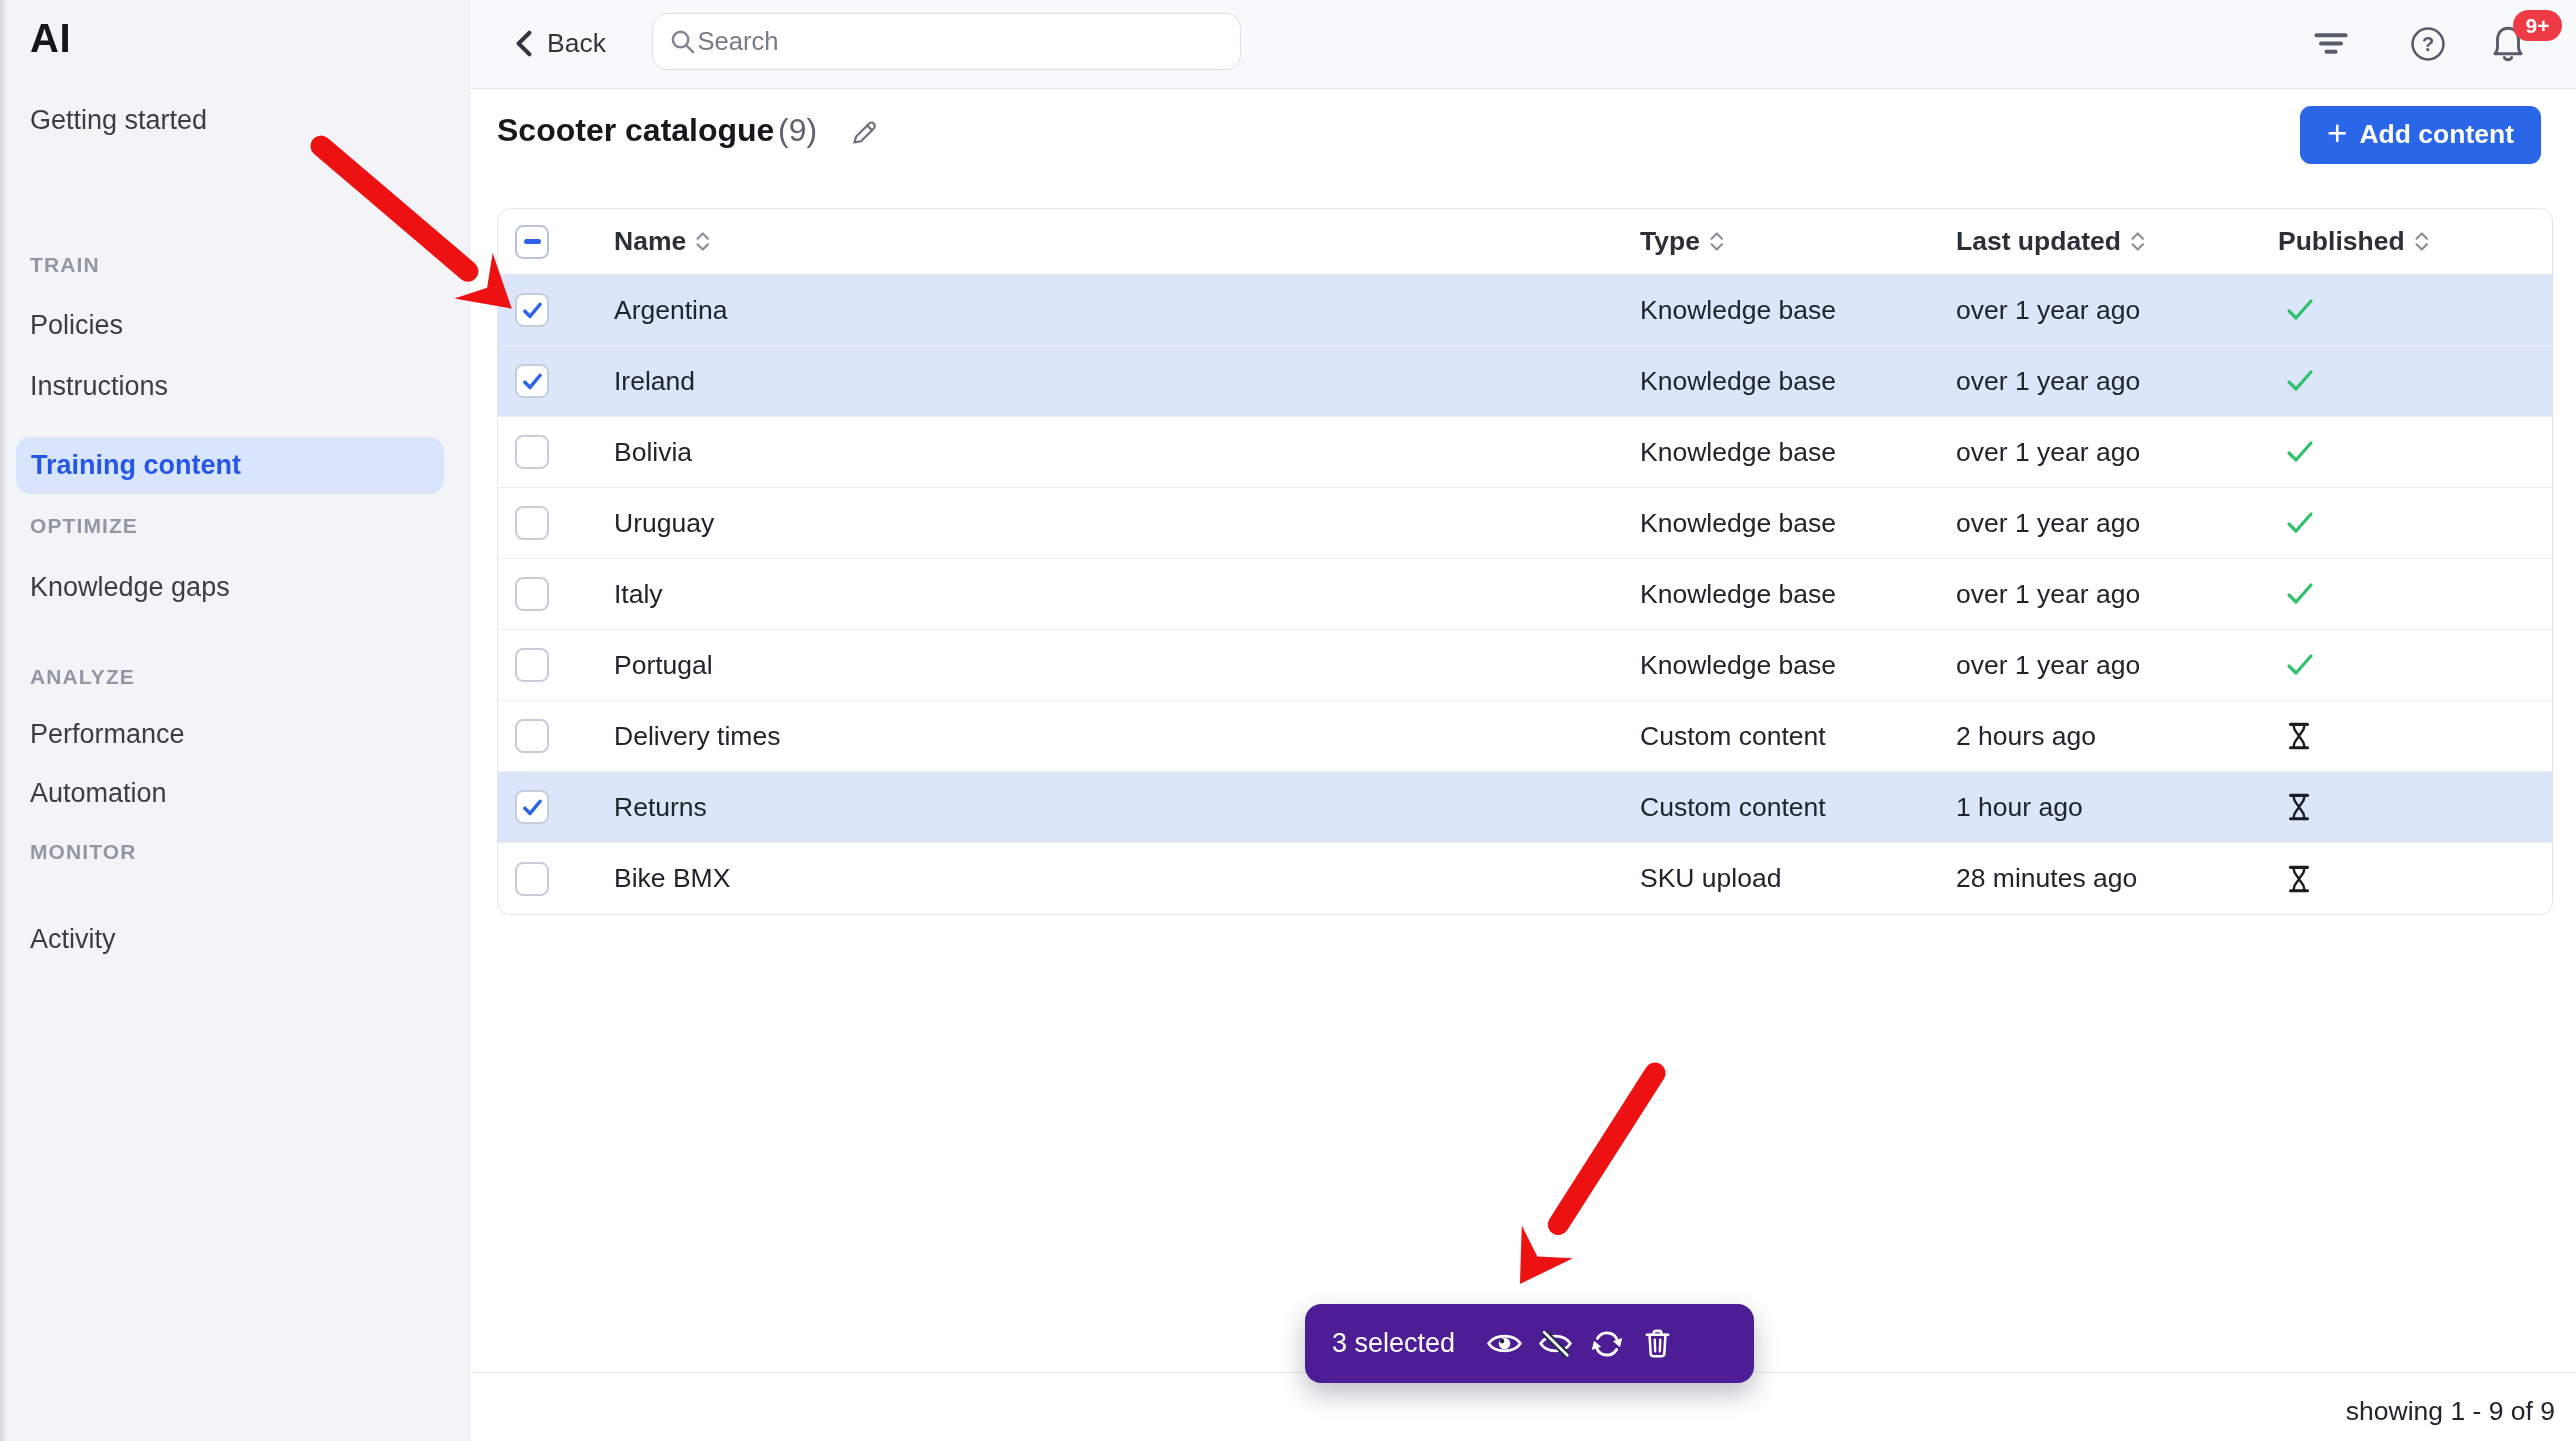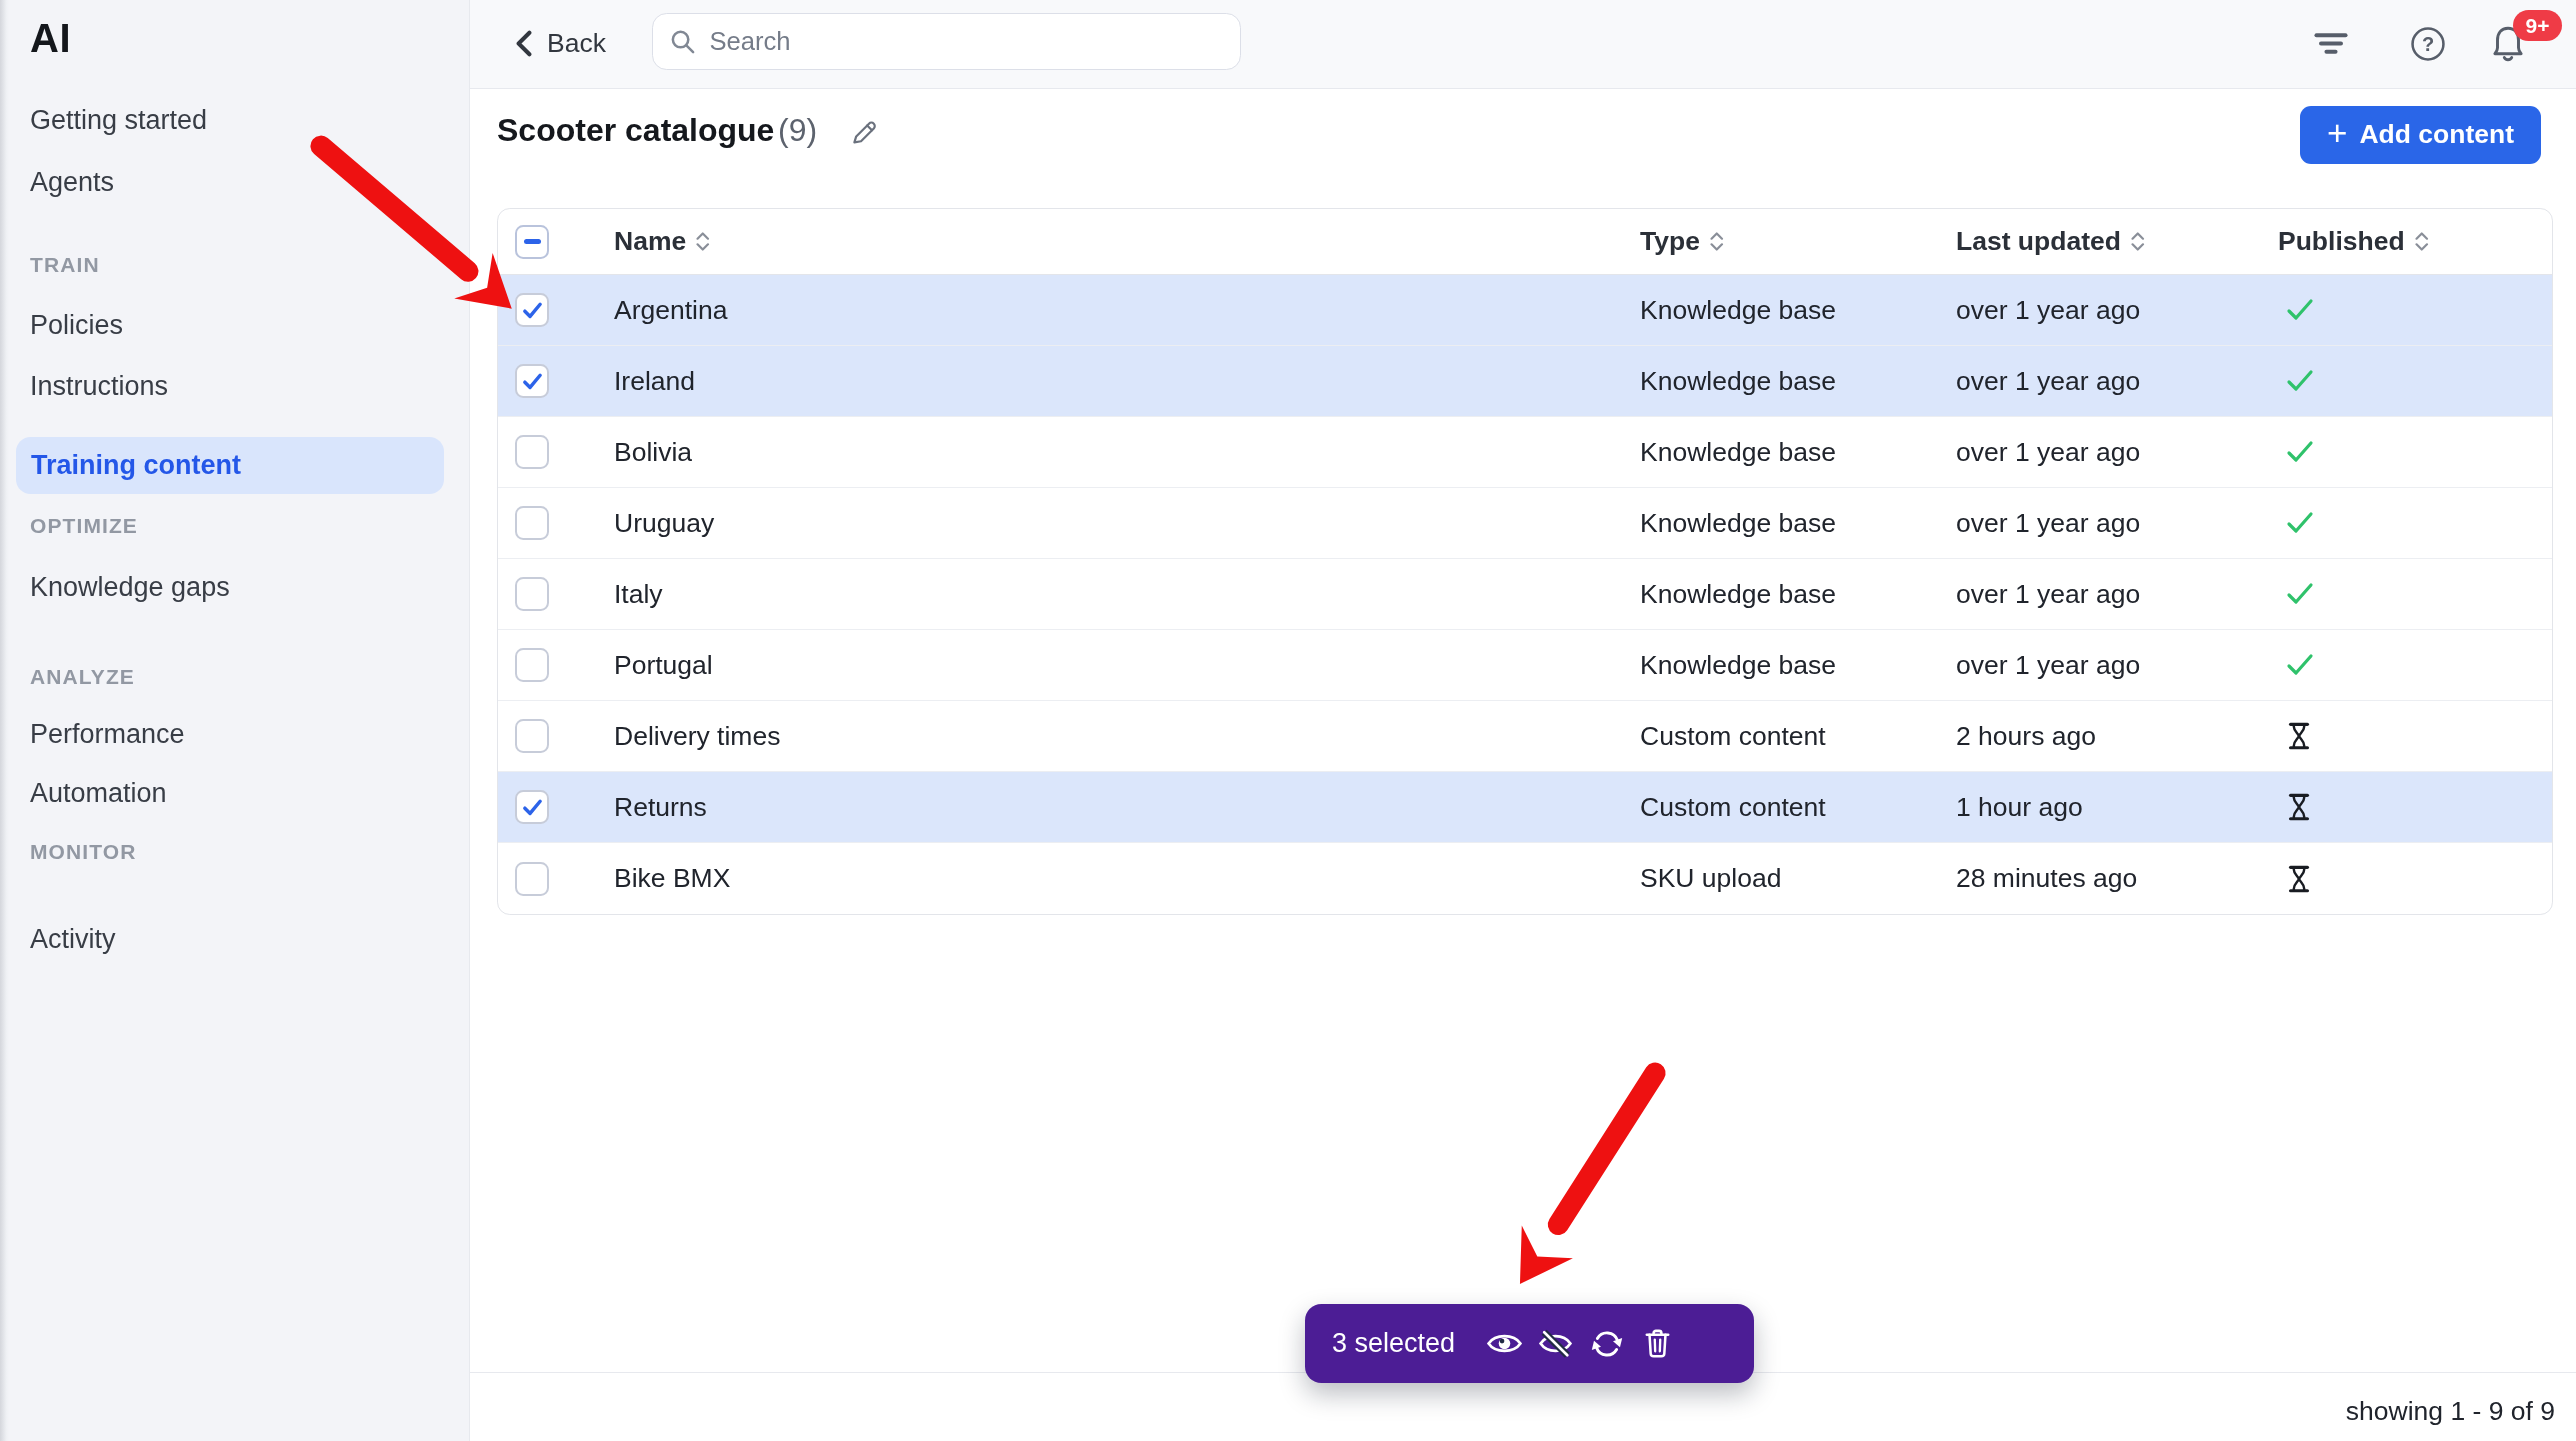--- a/index.html
+++ b/index.html
@@ -27,21 +27,21 @@
   .content { position:absolute; left:470px; top:0; right:0; bottom:0; background:#ffffff; }
 
   
   .topbar { position:absolute; left:0; top:0; right:0; height:89px; background:#f8f9fb;
     border-bottom:1.8px solid #e7e9ee; }
   .back { position:absolute; left:42px; top:0; height:87px; display:flex; align-items:center;
     gap:11px; cursor:pointer; }
   .back span { font-size:26.5px; color:#32373f; }
   .searchbox { position:absolute; left:182px; top:12.8px; width:589px; height:57px;
     background:#ffffff; border:1.8px solid #dcdfe8; border-radius:14.6px;
-    display:flex; align-items:center; padding:0 16.4px; gap:13px; }
+    display:flex; align-items:center; padding:0 16.4px; gap:1px; }
   .searchbox input { border:none; outline:none; background:transparent; flex:1;
     font-size:25.6px; color:#32373f; font-family:"Liberation Sans",sans-serif; }
   .searchbox input::placeholder { color:#757c89; }
   .tb-icon { position:absolute; top:0; height:87px; width:44px; display:flex;
     align-items:center; justify-content:center; cursor:pointer; }
   .badge { position:absolute; left:2043px; top:10px; height:31px; min-width:49px;
     padding:0 9px; background:#ef3b46; border-radius:18px; color:#fff;
     font-size:21px; font-weight:bold; display:flex; align-items:center;
     justify-content:center; z-index:3; }
 
@@ -98,21 +98,20 @@
 </style>
 </head>
 <body>
 
 <div class="edge-strip"></div>
 
 <aside class="sidebar">
   <div class="logo">AI</div>
 
   <div class="nav-item" style="top:90px">Getting started</div>
-  <div class="nav-item" style="top:152px">Agents</div>
 
   <div class="sec-title" style="top:250px">TRAIN</div>
   <div class="nav-item" style="top:295px">Policies</div>
   <div class="nav-item" style="top:356px">Instructions</div>
   <div class="nav-pill" style="top:413px">Training content</div>
 
   <div class="sec-title" style="top:511px">OPTIMIZE</div>
   <div class="nav-item" style="top:557px">Knowledge gaps</div>
 
   <div class="sec-title" style="top:662px">ANALYZE</div>

